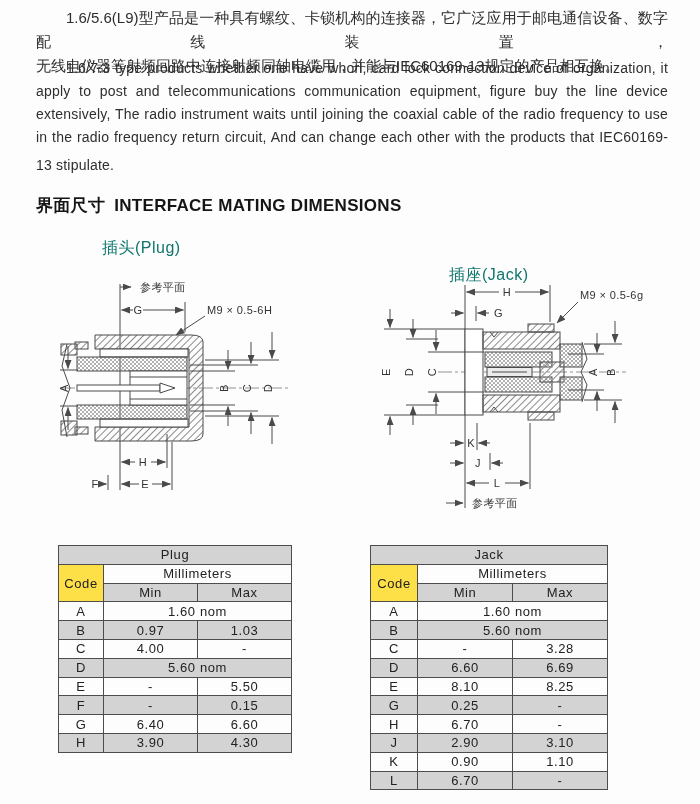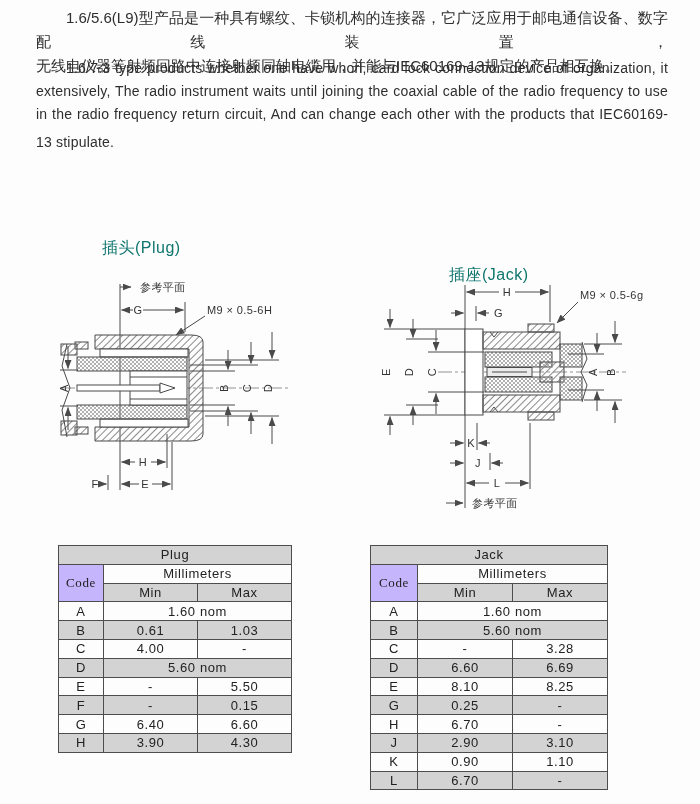--- a/index.html
+++ b/index.html
@@ -23,39 +23,43 @@
   .svg-plug{position:absolute;left:55px;top:272px;}
   .svg-jack{position:absolute;left:380px;top:273px;}
   svg text{font-family:"Liberation Sans",sans-serif;font-size:11px;fill:#333;letter-spacing:.4px;}
   
   .tblwrap{position:absolute;top:545px;}
   .tw-plug{left:58px;width:233px;}
   .tw-jack{left:370px;width:237px;}
   table{width:100%;border-collapse:collapse;table-layout:fixed;font-size:13px;color:#222;letter-spacing:.6px;border-radius:21px;}
   td{border:1.5px solid #4d4d4d;height:17.8px;text-align:center;padding:0;overflow:hidden;white-space:nowrap;}
   tr.g>td{background:#d3d3d3;}
-  td.w{background:#c4b5fd;font-family:Liberation Serif, serif;}
+  td.w{background:#fde047;}
 </style>
 </head>
 <body>
 
 <div class="page">
 
   <div class="para-zh">
     <div class="l1">1.6/5.6(L9)型产品是一种具有螺纹、卡锁机构的连接器，它广泛应用于邮电通信设备、数字配线装置，</div>
     <div>无线电仪器等射频回路中连接射频同轴电缆用，并能与IEC60169-13规定的产品相互换。</div>
   </div>
 
   <div class="para-en">
     <div class="jl l1">1.6/7.3 type products whether one have whorl, card lock connection device of organization, it</div>
+    <div class="jl">apply to post and telecommunications communication equipment, figure buy the line device</div>
     <div class="jl">extensively, The radio instrument waits until joining the coaxial cable of the radio frequency to use</div>
     <div class="jl">in the radio frequency return circuit, And can change each other with the products that IEC60169-</div>
     <div class="last">13 stipulate.</div>
   </div>
 
+  <div class="sec-title">
+    <span>界面尺寸</span><span class="en">INTERFACE MATING DIMENSIONS</span>
+  </div>
 
   <div class="drawing-title dt-plug">插头(Plug)</div>
   <div class="drawing-title dt-jack">插座(Jack)</div>
 
   <svg class="svg-plug" width="300" height="225" viewBox="0 0 300 225">
     <defs>
       <pattern id="ph" width="5" height="5" patternUnits="userSpaceOnUse" patternTransform="rotate(45)">
         <line x1="2.5" y1="0" x2="2.5" y2="5" stroke="#8a8a8a" stroke-width="1"></line>
       </pattern>
       <pattern id="px" width="4" height="4" patternUnits="userSpaceOnUse">
@@ -276,21 +280,21 @@
       <tr class="g">
             <td>Min</td>
           <td>Max</td>
           </tr>
       <tr>
             <td>A</td>
             <td colspan="2">1.60 nom</td>
           </tr>
       <tr class="g">
             <td>B</td>
-            <td>0.61</td>
+            <td>0.97</td>
             <td>1.03</td>
           </tr>
       <tr>
             <td>C</td>
             <td>4.00</td>
             <td>-</td>
           </tr>
       <tr class="g">
             <td>D</td>
             <td colspan="2">5.60 nom</td>

